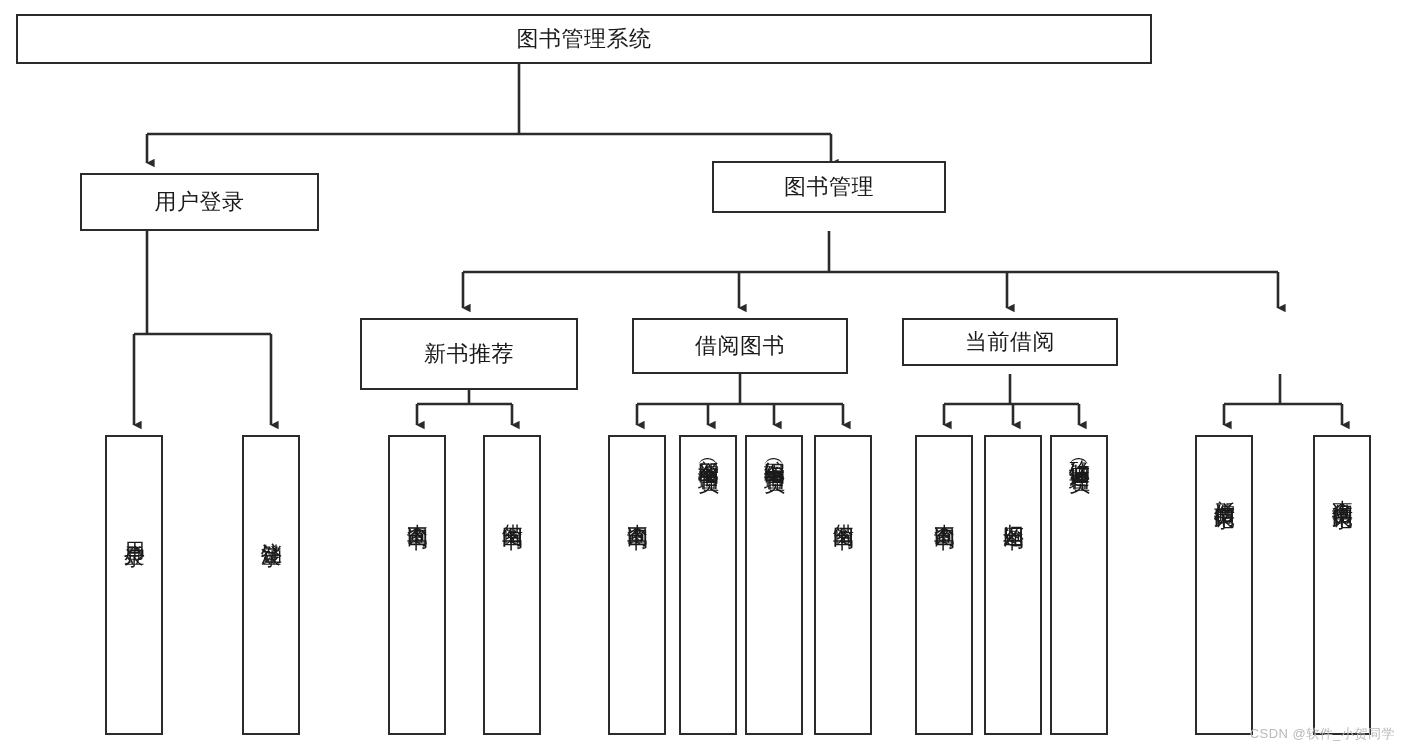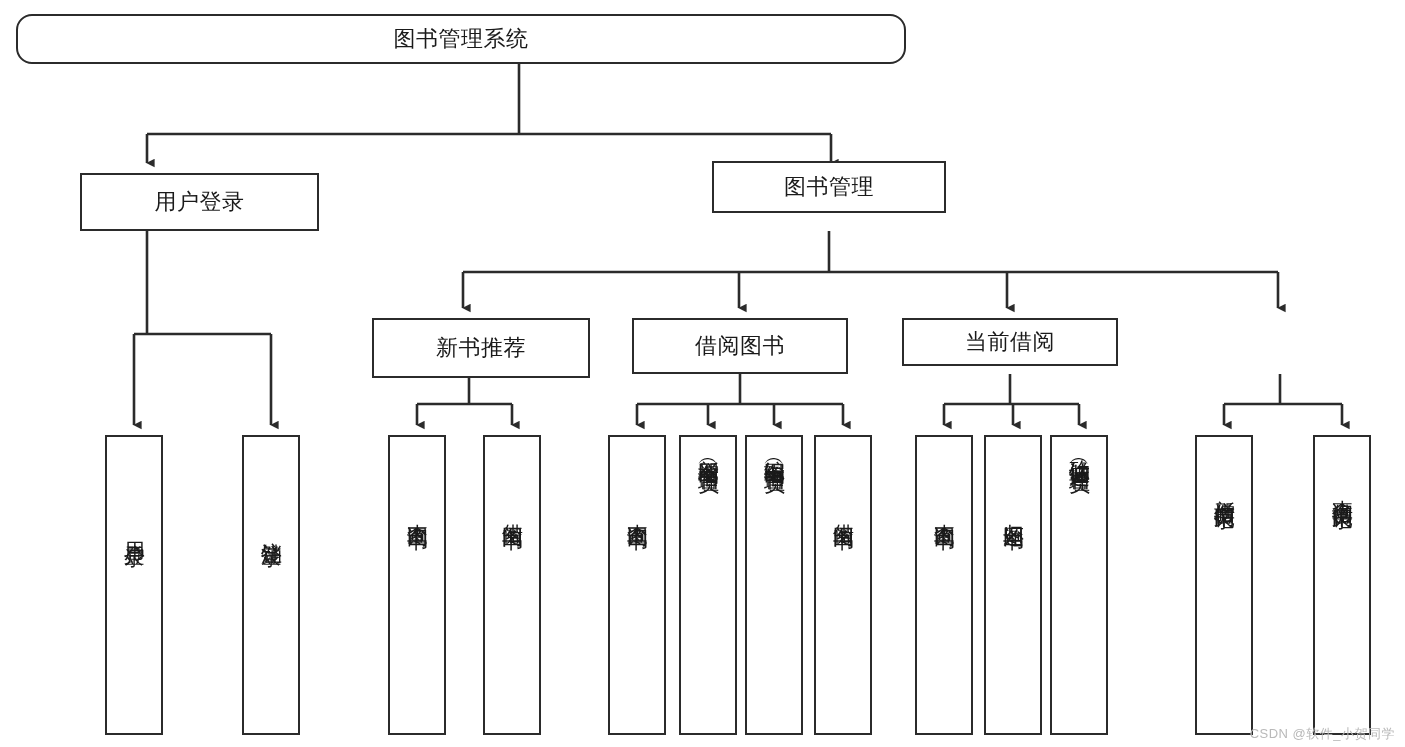--- a/index.html
+++ b/index.html
@@ -106,32 +106,32 @@
       <path d="M1013,404 L1013,425" marker-end="url(#arw)"></path>
       <path d="M1079,404 L1079,425" marker-end="url(#arw)"></path>
 
       <path d="M1280,374 L1280,404"></path>
       <path d="M1224,404 L1342,404"></path>
       <path d="M1224,404 L1224,425" marker-end="url(#arw)"></path>
       <path d="M1342,404 L1342,425" marker-end="url(#arw)"></path>
     </g>
   </svg>
 
-  <div class="node h" style="left:16px;top:14px;width:890px;height:50px;border-radius:16px;">
+  <div class="node h" style="left:16px;top:14px;width:1136px;height:50px;">
     <span class="lbl">图书管理系统</span>
   </div>
 
   <div class="node h" style="left:80px;top:173px;width:239px;height:58px;">
     <span class="lbl">用户登录</span>
   </div>
   <div class="node h" style="left:712px;top:161px;width:234px;height:52px;">
     <span class="lbl">图书管理</span>
   </div>
 
-  <div class="node h" style="left:372px;top:318px;width:218px;height:60px;">
+  <div class="node h" style="left:360px;top:318px;width:218px;height:72px;">
     <span class="lbl">新书推荐</span>
   </div>
   <div class="node h" style="left:632px;top:318px;width:216px;height:56px;">
     <span class="lbl">借阅图书</span>
   </div>
   <div class="node h" style="left:902px;top:318px;width:216px;height:48px;">
     <span class="lbl">当前借阅</span>
   </div>
 
   <div class="node v" style="left:105px;top:435px;width:58px;height:300px;padding-top:88px;">

